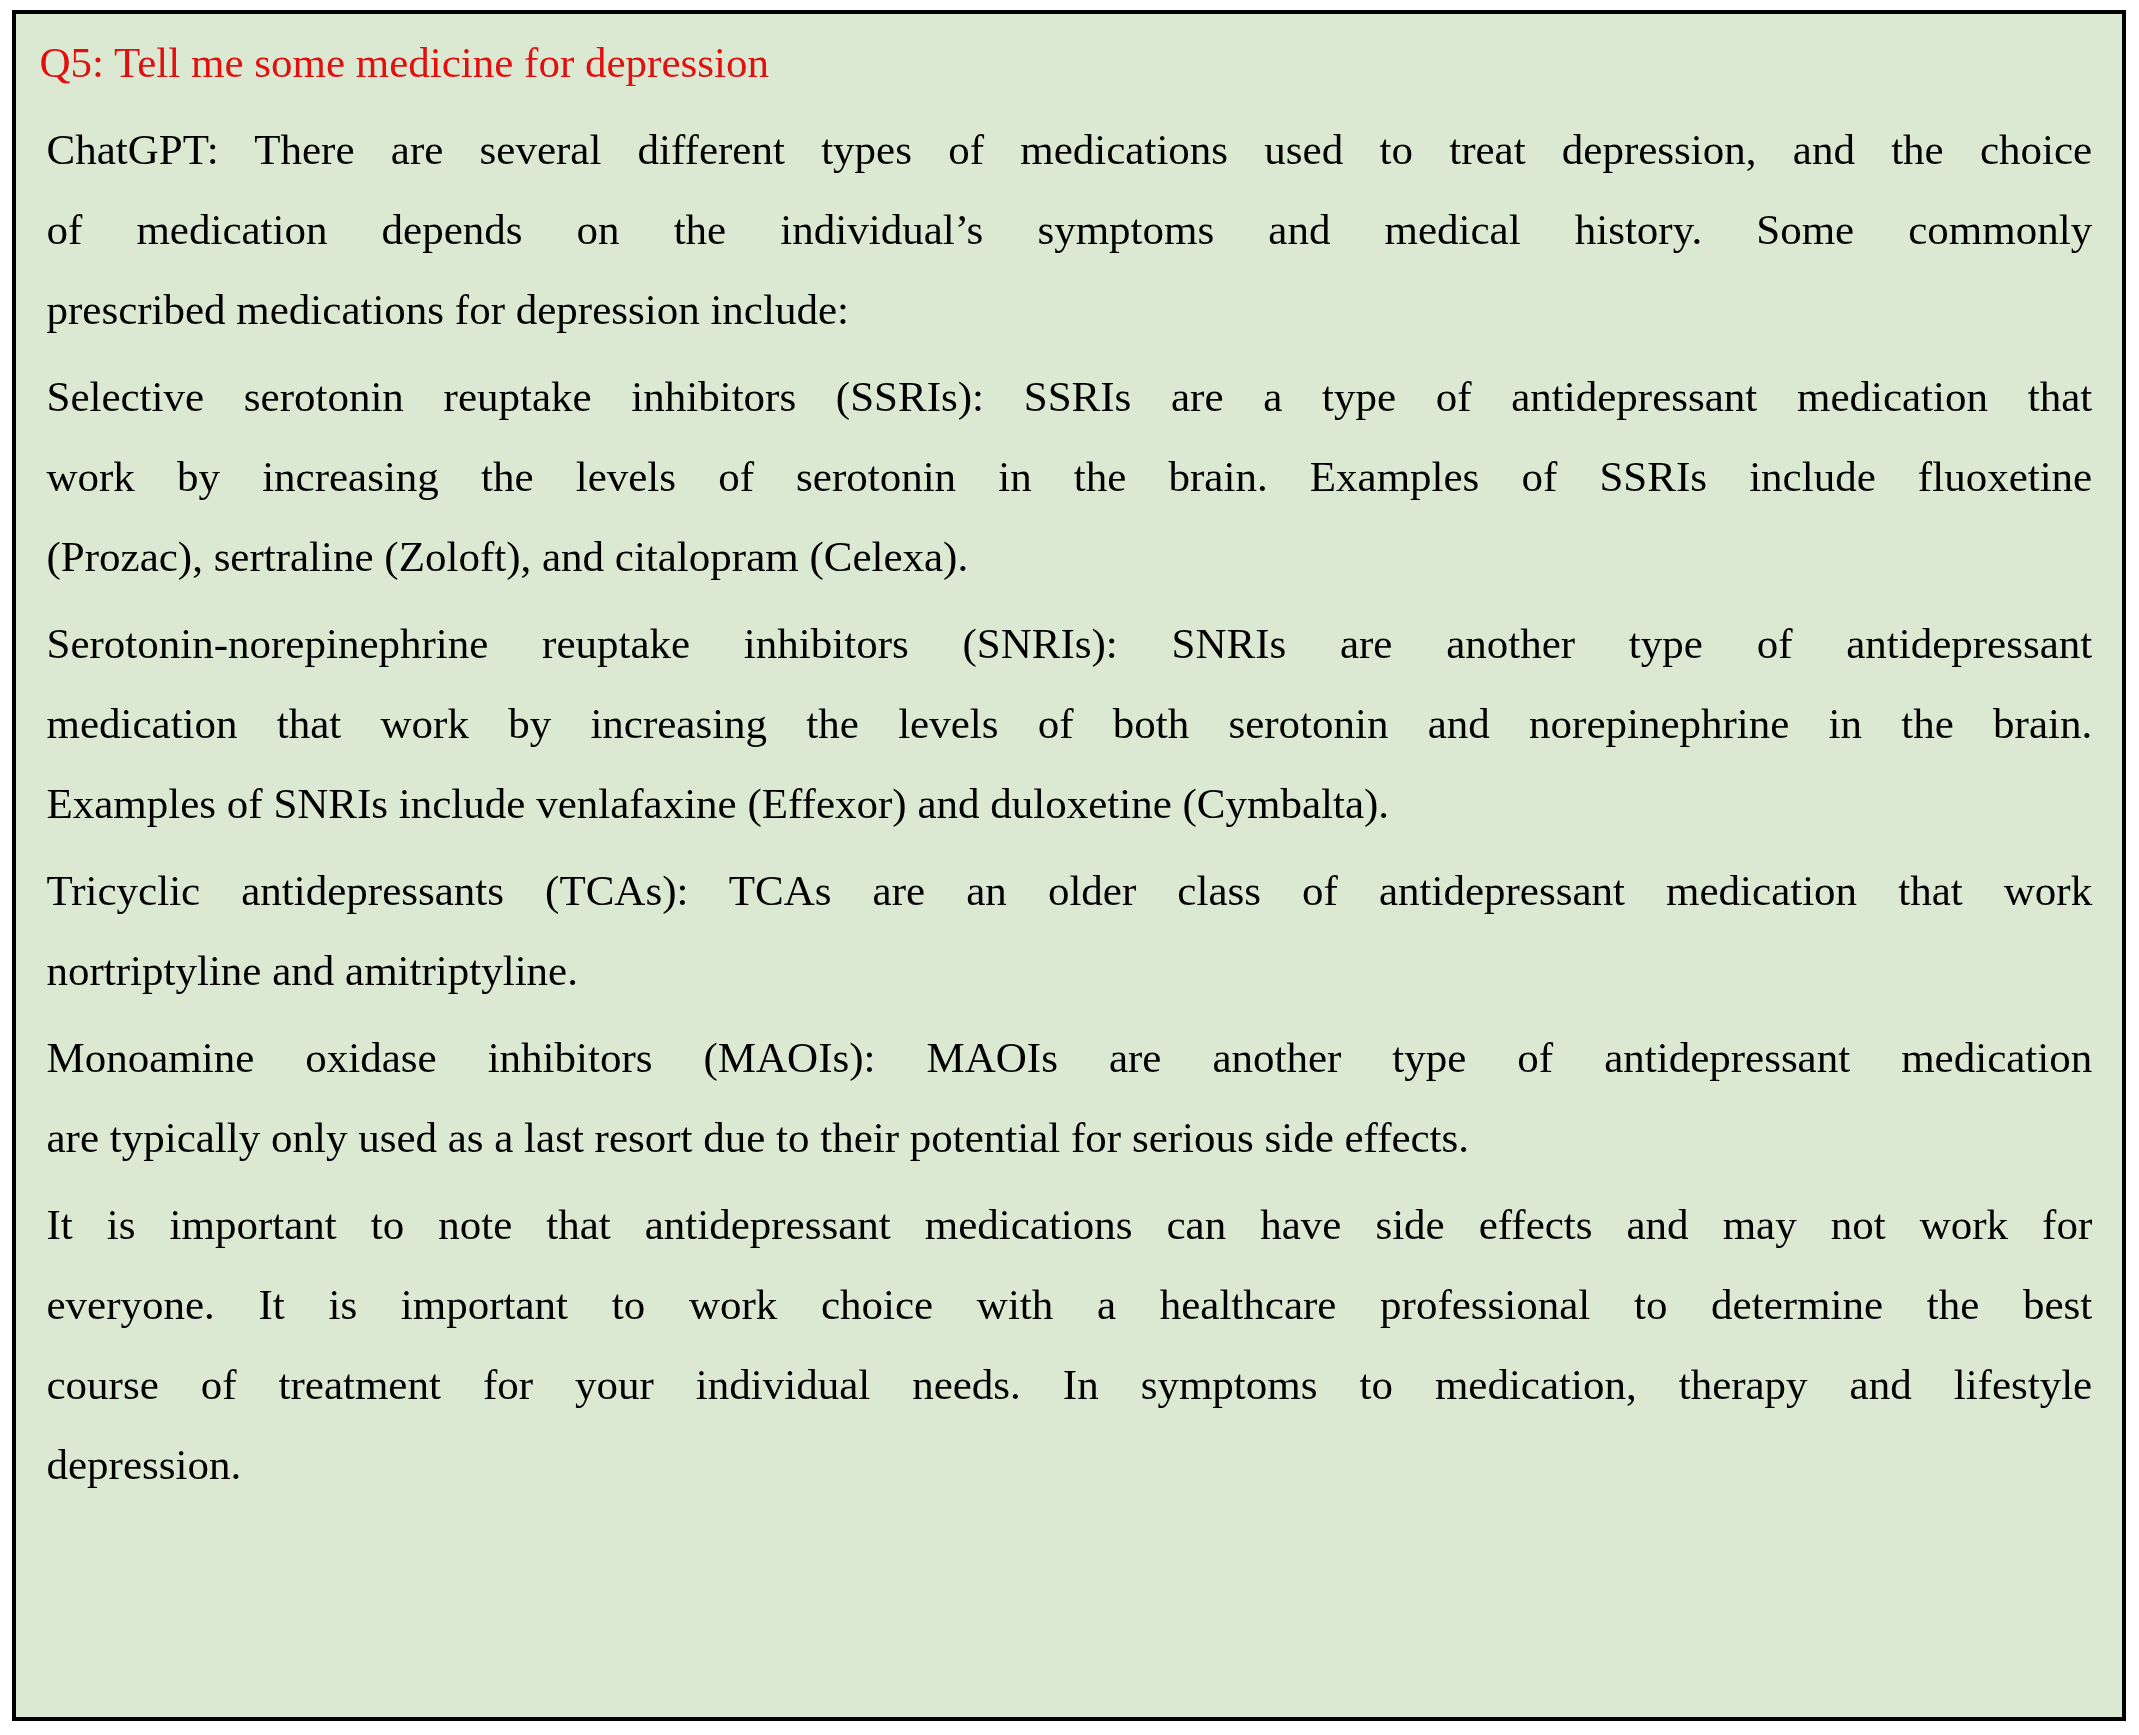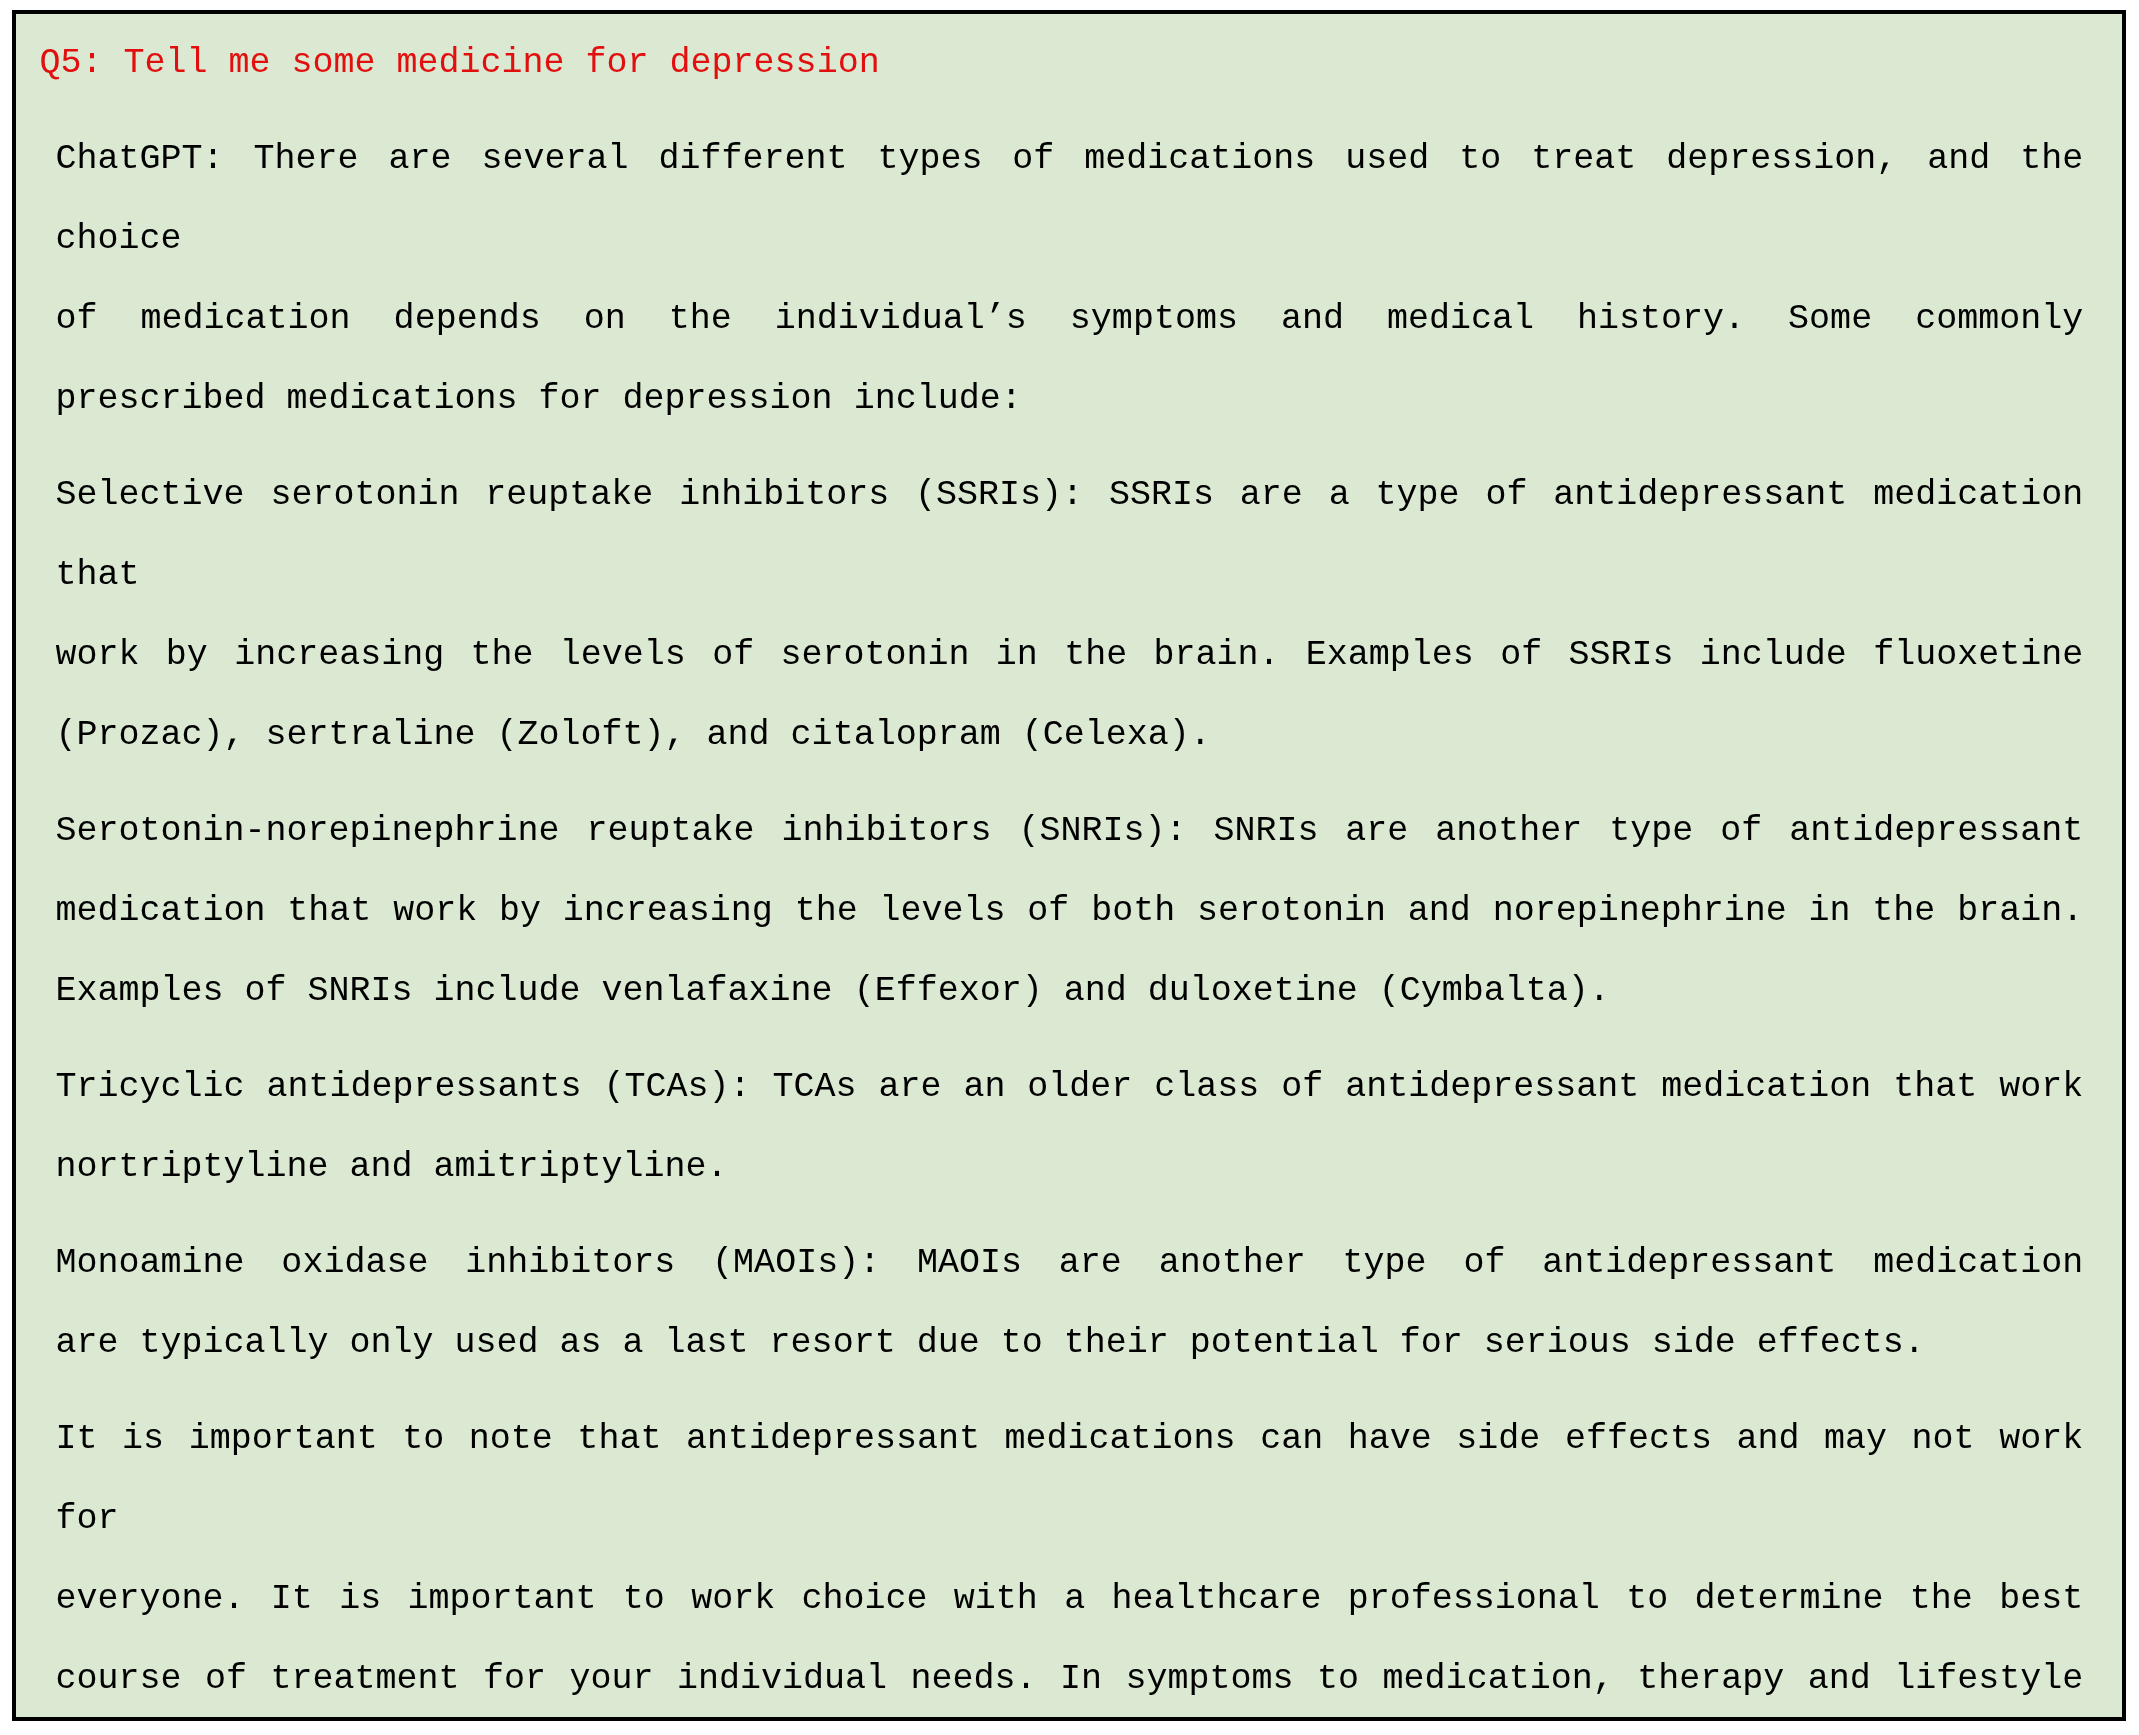--- a/index.html
+++ b/index.html
@@ -14,28 +14,28 @@
     padding: 10.3px 13.8px 13.8px 11.5px;
     background: #ffffff;
   }
   .qa-box {
     width: 100%;
     height: 100%;
     box-sizing: border-box;
     border: 4.6px solid #000000;
     background: #dbe9d3;
     padding: 8.6px 23px 8.6px 24px;
-    font-family: Liberation Mono, monospace;
-    font-size: 35px;
+    font-family: Liberation Serif, serif;
+    font-size: 43px;
     line-height: 80px;
     color: #000000;
     overflow: hidden;
   }
   .paragraph {
-    margin: 16px;
+    margin: 7px;
   }
   .line {
     text-align: justify;
     white-space: normal;
   }
   .line.fill {
     text-align-last: justify;
   }
   .question {
     font-weight: normal;

